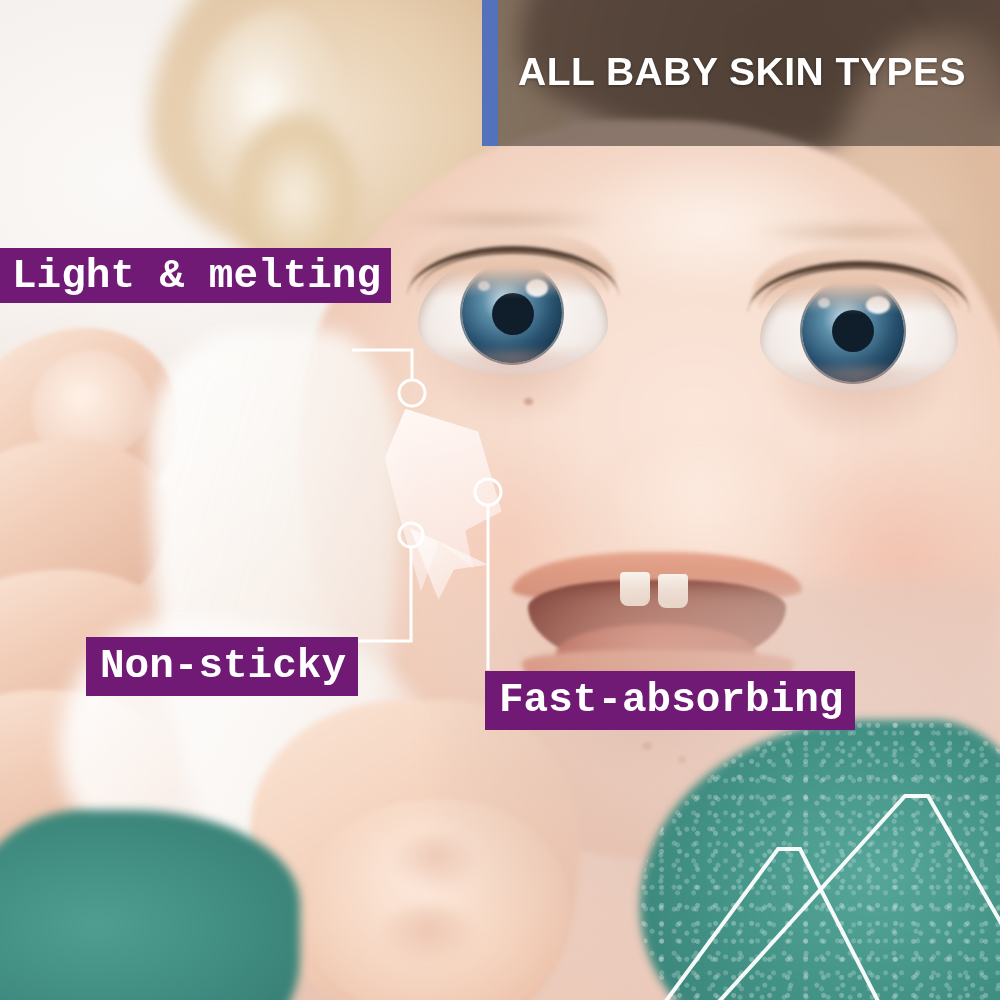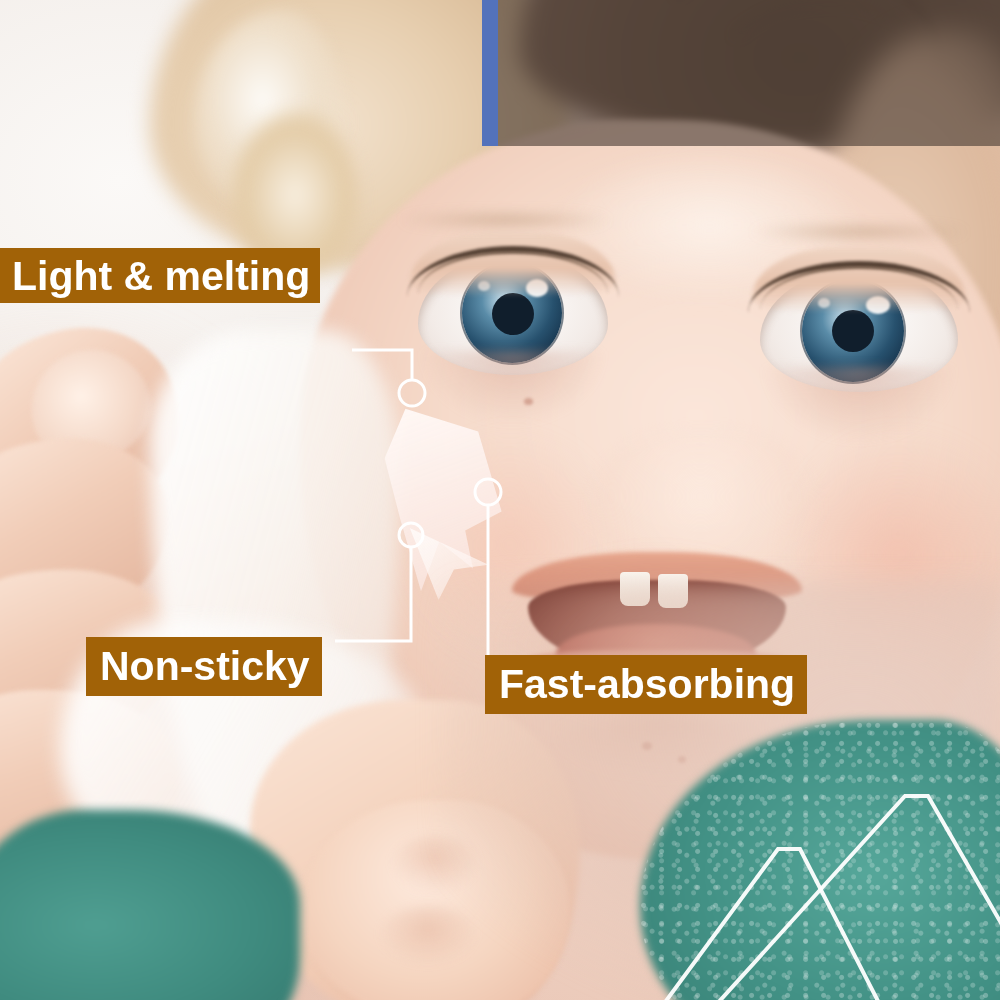--- a/index.html
+++ b/index.html
@@ -333,40 +333,41 @@
   }
   .header-title{
     position:absolute; left:518px; top:50px;
     font-size:39px; font-weight:bold; color:#ffffff;
     letter-spacing:.5px; white-space:nowrap;
     text-shadow:0 1px 3px rgba(0,0,0,.35);
   }
 
   .tag{
     position:absolute;
-    background:#a16207;
+    background:#701a75;
     color:#fff;
     font-weight:bold;
     white-space:nowrap;
     line-height:1.0;
+    font-family:Liberation Mono, monospace;
   }
   .tag-line1{
     left:0px; top:248px; padding:8px 10px 6px 12px;
     font-size:41px;
   }
   .tag-line2{
     left:0px; top:301px; padding:6px 10px 8px 22px;
     font-size:41px;
   }
   .tag-nonsticky{
     left:86px; top:637px; padding:9px 12px 9px 14px;
     font-size:41px;
   }
   .tag-fast{
-    left:485px; top:655px; padding:9px 12px 9px 14px;
+    left:485px; top:671px; padding:9px 12px 9px 14px;
     font-size:41px;
   }
 
   .connectors{ position:absolute; inset:0; pointer-events:none; }
   .zigzag{ position:absolute; inset:0; pointer-events:none; }
 </style>
 </head>
 <body>
 
 <div id="stage">
@@ -470,20 +471,21 @@
 
     <polyline points="411,547 411,641 335,641" fill="none" stroke="#ffffff" stroke-width="3"></polyline>
     <circle cx="411" cy="535" r="12" fill="none" stroke="#ffffff" stroke-width="3"></circle>
 
     <polyline points="488,505 488,670" fill="none" stroke="#ffffff" stroke-width="3"></polyline>
     <circle cx="488" cy="492" r="13" fill="none" stroke="#ffffff" stroke-width="3"></circle>
   </svg>
 
   <div class="header-band"></div>
   <div class="header-accent"></div>
+  <div class="header-title">ALL BABY SKIN TYPES</div>
 
   <div class="tag tag-line1">Light &amp; melting</div>
 
   <div class="tag tag-nonsticky">Non-sticky</div>
 
   <div class="tag tag-fast">Fast-absorbing</div>
 
 </div>
 
 </body></html>

